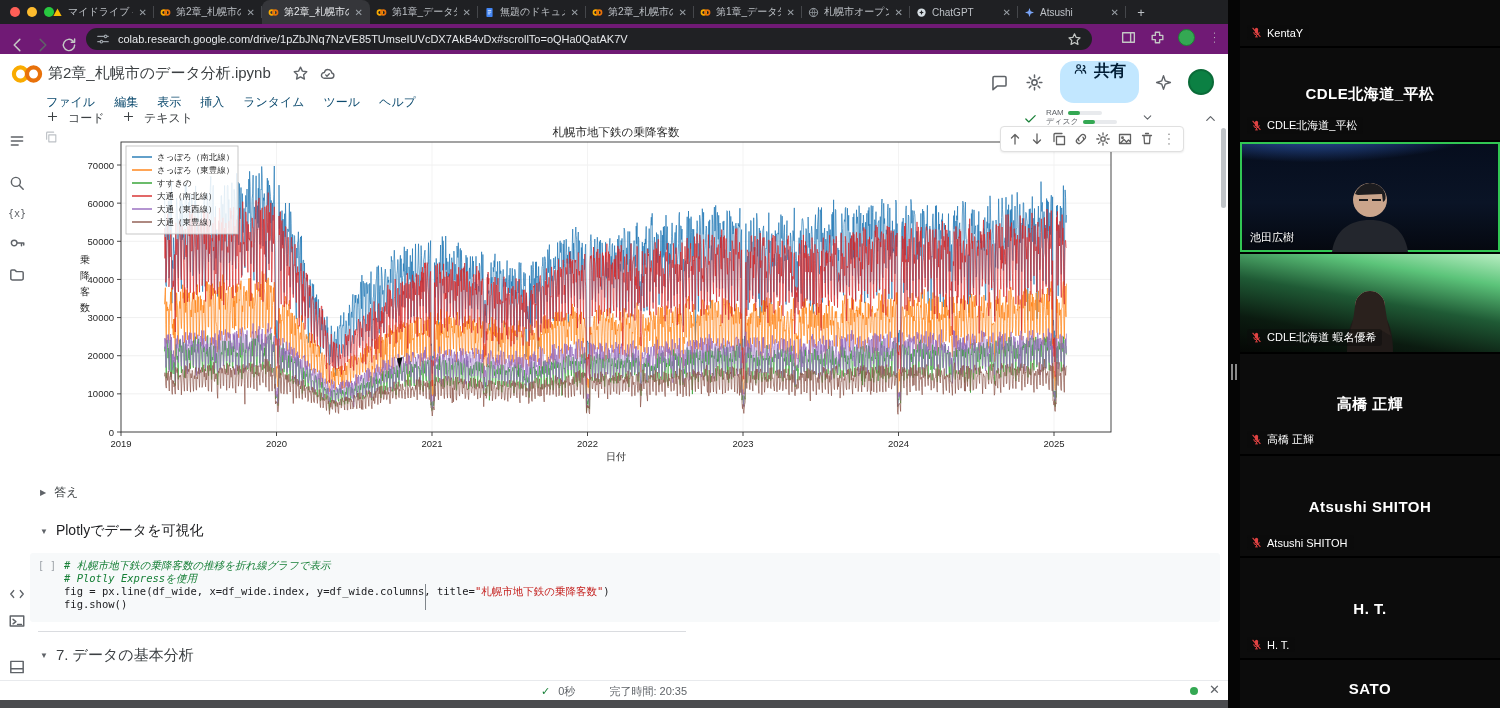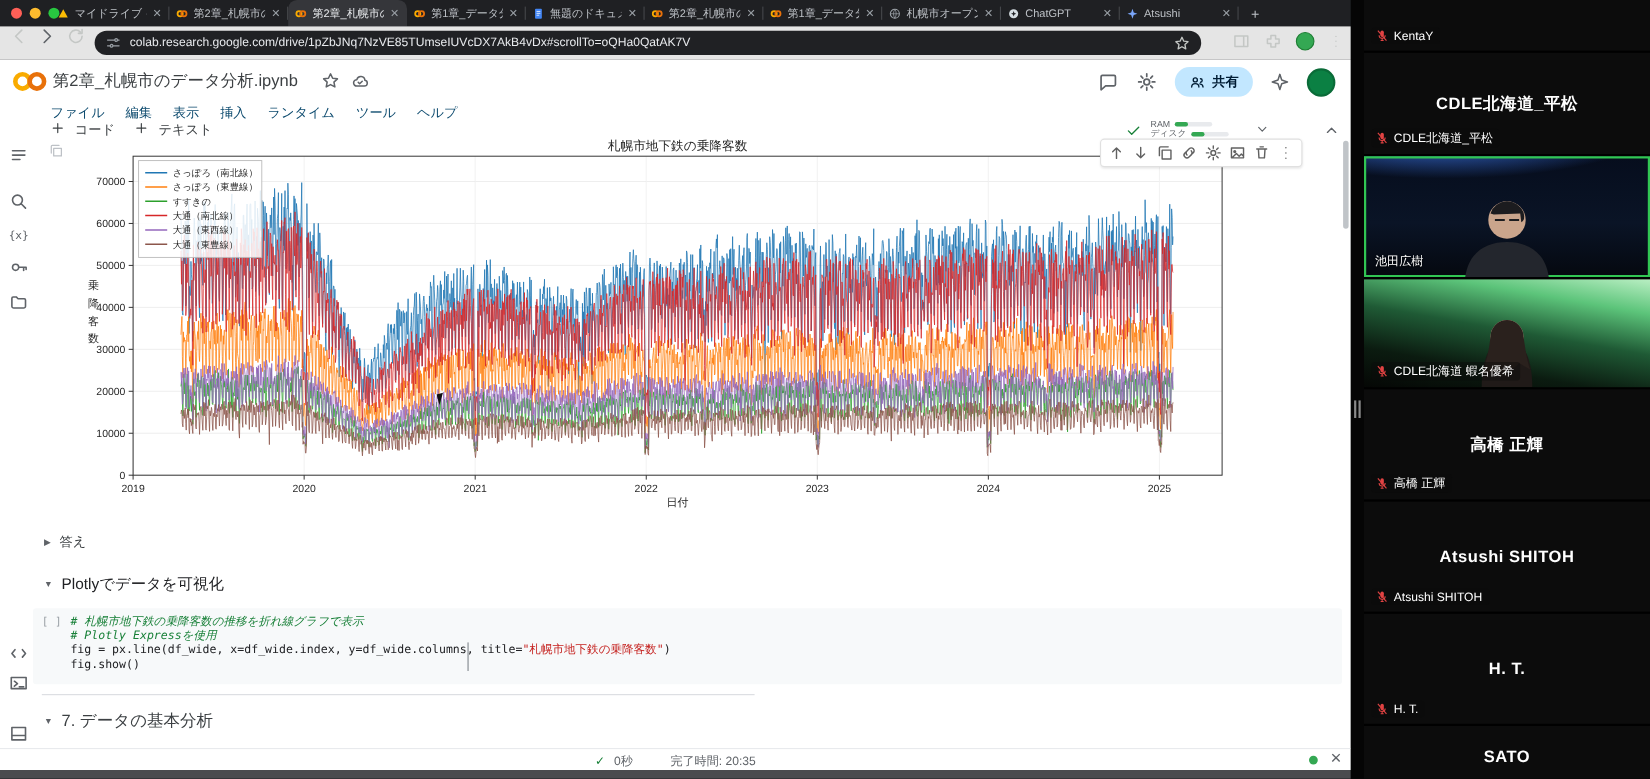--- a/index.html
+++ b/index.html
@@ -17,39 +17,39 @@
   .btab { width:108px; height:24px; display:flex; align-items:center; gap:5px; padding:0 6px; border-radius:8px 8px 0 0;
           color:#bdc1c6; font-size:10px; cursor:default; position:relative; }
   .btab.active { background:#35363a; color:#e8eaed; }
   .btab:not(.active)::after{ content:""; position:absolute; right:0; top:6px; height:12px; width:1px; background:#45474b;}
   .btab .t { flex:1; overflow:hidden; white-space:nowrap; }
   .btab .x { color:#9aa0a6; font-size:10px; padding:0 1px; }
   .tabicon { width:11px; height:11px; flex:0 0 auto; display:inline-flex; }
   #new-tab { position:absolute; top:4px; width:18px; height:18px; border:none; background:transparent; color:#bdc1c6; font-size:13px; line-height:16px; border-radius:50%; }
   #tab-chevron { position:absolute; right:10px; top:5px; color:#bdc1c6; width:16px; height:16px; }
 
-  #addrbar { position:absolute; left:0; top:24px; width:100%; height:30px; background:#e5e5e5; display:flex; align-items:flex-start; }
+  #addrbar { position:absolute; left:0; top:24px; width:100%; height:30px; background:#701a75; display:flex; align-items:flex-end; }
   .navic { width:18px; height:18px; color:#c4c7c5; margin-left:8px; }
   .navic.dim { color:#5f6368; }
   #omnibox { position:absolute; left:86px; top:4px; width:1006px; height:22px; background:#202124; border-radius:11px;
              display:flex; align-items:center; padding:0 10px; gap:8px; color:#e8eaed; }
   #omnibox .url { font-size:11px; color:#e8eaed; flex:1; white-space:nowrap; overflow:hidden; }
   .addr-right { position:absolute; right:6px; top:5px; display:flex; align-items:center; gap:12px; }
   .avatar-sm { width:17px; height:17px; border-radius:50%; background:#34a853; border:1px solid #1e7e34; }
 
   
   #colab { position:absolute; left:0; top:54px; width:1228px; height:626px; background:#fff; color:#202124; }
   #colab-header { position:absolute; left:0; top:0; width:100%; height:40px; }
   #colab-logo { position:absolute; left:10px; top:9px; width:34px; height:22px; }
   #nb-title { position:absolute; left:48px; top:10px; font-size:15px; color:#3c4043; }
   #title-icons { position:absolute; left:292px; top:11px; display:flex; gap:10px; color:#5f6368; }
   .hic { width:17px; height:17px; color:#5f6368; }
   #header-right { position:absolute; right:14px; top:7px; display:flex; align-items:center; gap:16px; }
-  #share-btn { display:flex; align-items:center; gap:6px; background:#c2e7ff; color:#001d35; border:none;
-               border-radius:14px; height:27px; padding:0 13px; font-size:12px; font-weight:bold; }
+  #share-btn { display:flex; align-items:flex-start; gap:6px; background:#c2e7ff; color:#001d35; border:none;
+               border-radius:14px; height:42px; padding:0 13px; font-size:16px; font-weight:bold; }
   .avatar-lg { width:26px; height:26px; border-radius:50%; background:#0b8043; border:2px solid #0a6b38; }
 
   #menubar { position:absolute; left:46px; top:40px; height:17px; display:flex; gap:19px; }
   .menu-item { font-size:12px; color:#0c4a6e; }
 
   #cellbar { position:absolute; left:0; top:57px; width:100%; height:17px; }
   .addbtn { position:absolute; top:-1px; display:flex; gap:9px; font-size:12px; color:#3c4043; background:none; border:none; }
   #exec-status { position:absolute; right:190px; top:0; display:flex; gap:8px; align-items:center; }
   #ram-widget { position:absolute; right:96px; top:-3px; width:86px; font-size:8px; color:#5f6368; line-height:9px; }
   .gauge { display:inline-block; width:34px; height:4px; background:#e8eaed; border-radius:2px; vertical-align:middle; margin-left:4px; }

